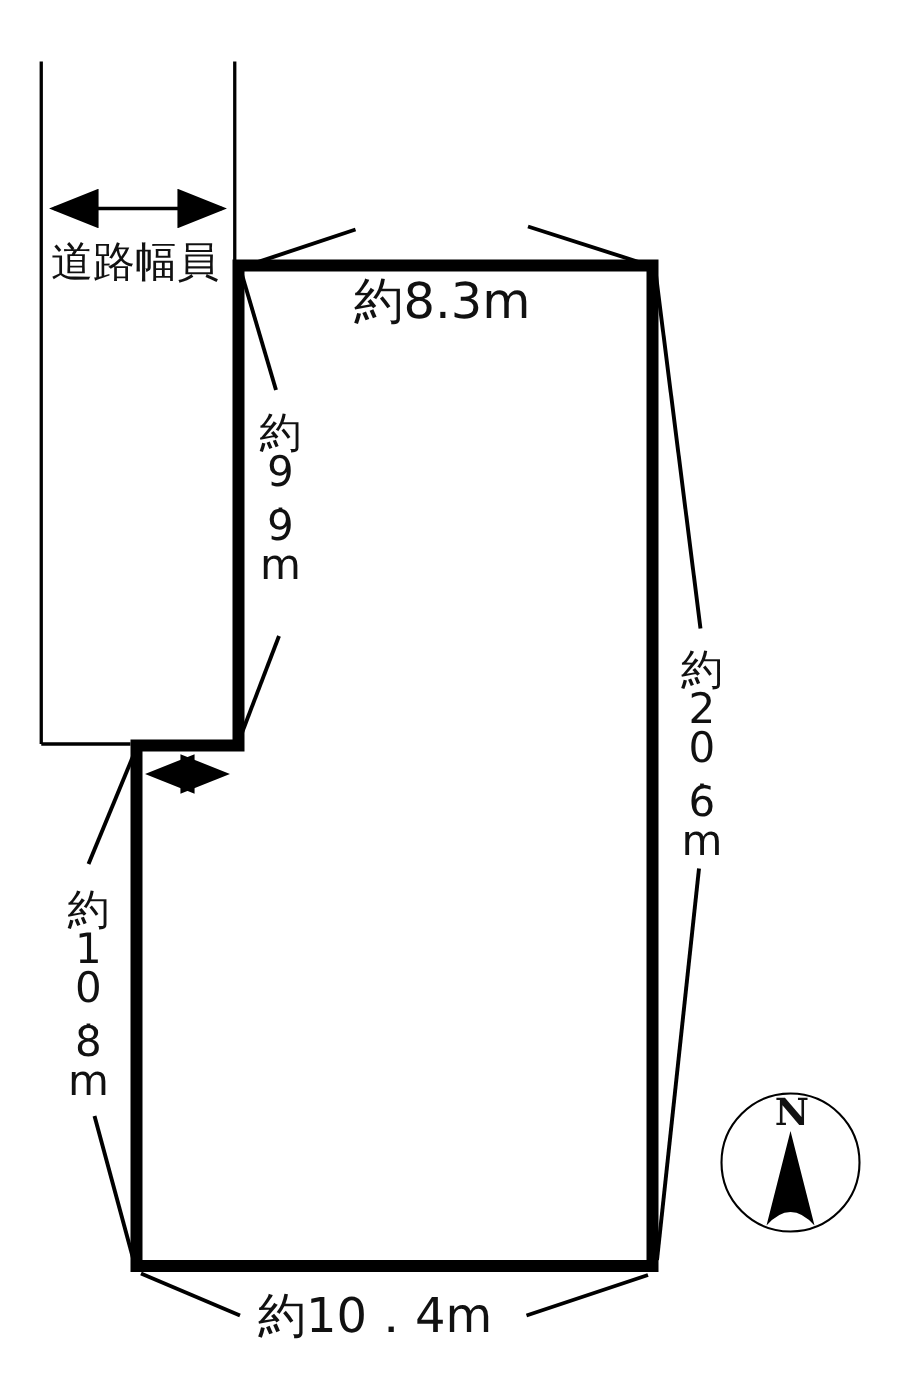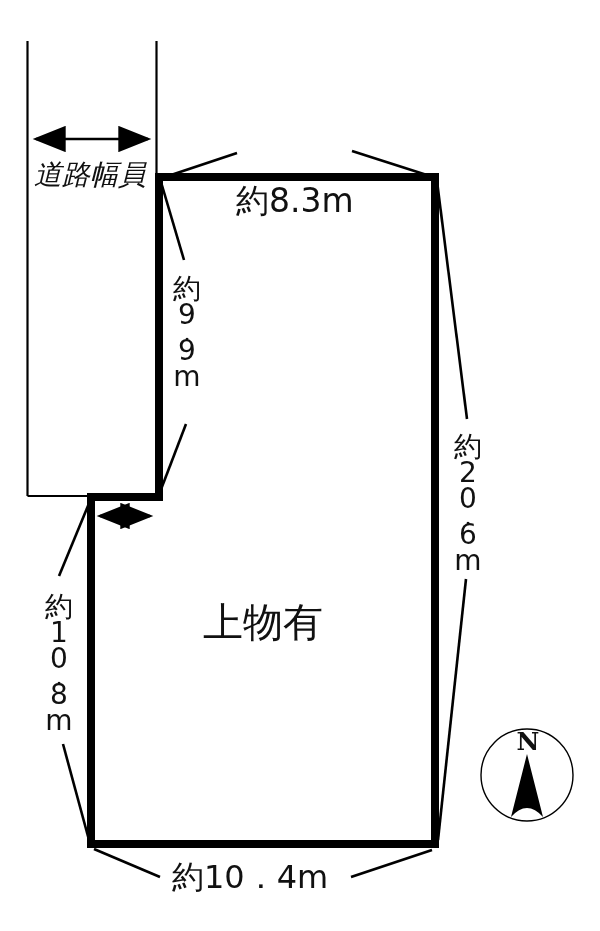--- a/index.html
+++ b/index.html
@@ -11,21 +11,20 @@
     font-family: "DejaVu Sans", "Liberation Sans", sans-serif;
     color: #111111;
     overflow: hidden;
   }
   svg.layer { position: absolute; left: 0; top: 0; }
   .label { position: absolute; white-space: nowrap; color: #111; }
   .road-label {
     left: 18px; top: 158px; width: 144px;
     text-align: center; font-size: 28px; line-height: 33px;
     font-weight: 500;
-    font-style: italic;
   }
   .dim-top    { left: 236px; top: 131px; font-size: 33px; font-weight: 500; margin-top: 48px; }
   .dim-notch  { left: 103px; top: 527px; font-size: 29px; font-weight: 500; }
   .dim-bottom { left: 172px; top: 856px; font-size: 32px; font-weight: 500; }
   .center-label {
     left: 88px; top: 599px; width: 350px;
     text-align: center; font-size: 40px; line-height: 46px;
     font-weight: 500;
   }
   .vtext {
@@ -107,18 +106,17 @@
   <div class="vtext v-right">
       <span>約</span>
       <span>2</span>
       <span>0</span>
       <span class="dot">.</span>
       <span>6</span>
       <span>m</span>
     </div>
 
   <div class="label center-label">
-    <div>上物有</div>
   </div>
 
   <div class="label compass-n">N</div>
 
 </div>
 
 </body></html>

